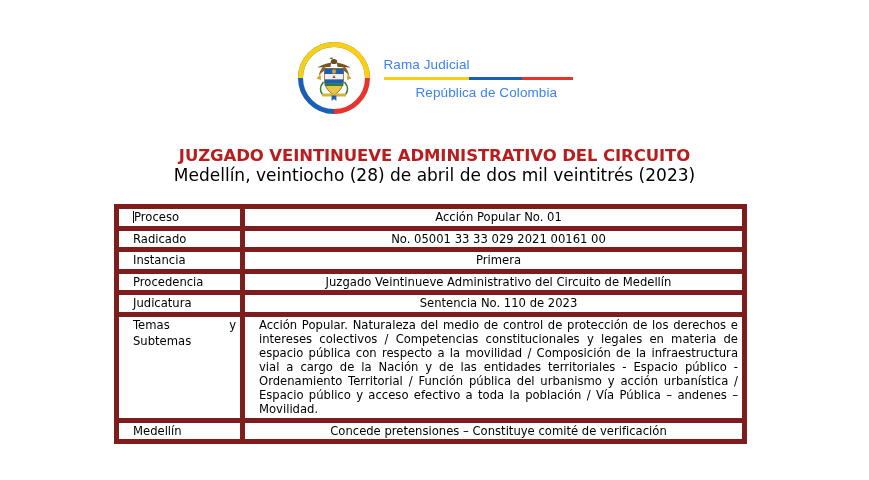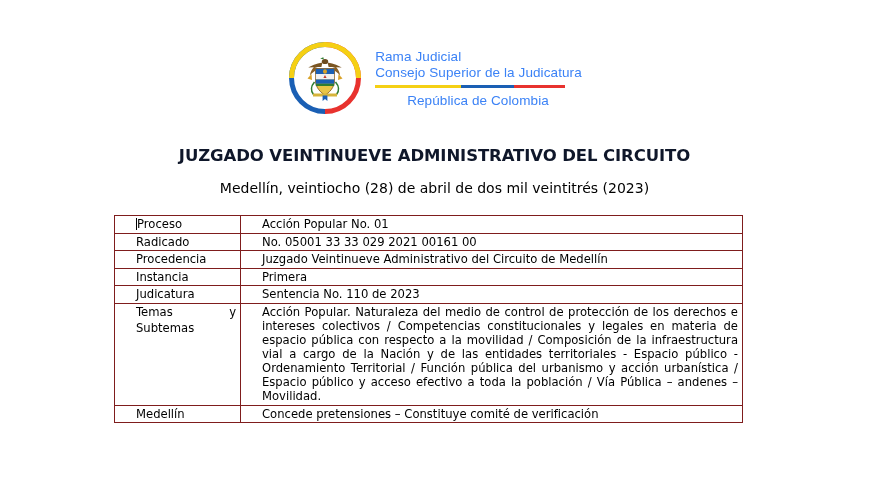--- a/index.html
+++ b/index.html
@@ -58,63 +58,62 @@
   .tricolor-rule .tc-r { flex: 0 0 27%; background: #e8322e; }
 
   
   .doc-title {
     text-align: center;
     font-family: "DejaVu Sans", sans-serif;
     font-weight: bold;
     font-size: 16.5px;
     letter-spacing: -0.1px;
     margin-top: 30px;
-    color: #0f172a;
+    color: #b91c1c;
   }
   .doc-subtitle {
     text-align: center;
     font-family: "DejaVu Sans", sans-serif;
-    font-size: 14px;
-    margin-top: 15px;
+    font-size: 17px;
     color: #000;
   }
 
   
   .table-wrap {
     margin-top: 19px;
     padding-left: 114px;
   }
   table.info-table {
     border-collapse: collapse;
     width: 628px;
     table-layout: fixed;
     font-family: "DejaVu Sans", sans-serif;
     font-size: 11.6px;
     line-height: 16.5px;
     color: #000;
   }
   table.info-table td {
-    border: 1px solid #7f1d1d;
-    padding: 0px 4px 0px 21px;
+    border: 5px solid #7f1d1d;
+    padding: 0px 4px 0px 14px;
     vertical-align: top;
     height: 16px;
   }
   col.c-label { width: 126px; }
   col.c-value { width: 502px; }
 
   td.label-cell {
     text-align: justify;
     text-align-last: justify;
     white-space: normal;
   }
   td.label-cell.plain {
     text-align: left;
     text-align-last: left;
   }
-  td.value-cell { text-align: left; }
+  td.value-cell { text-align: center; }
   td.value-cell.justified {
     text-align: justify;
     text-align-last: left;
     padding-top: 1px;
     padding-bottom: 2px;
     line-height: 14px;
   }
   .caret {
     display: inline-block;
     width: 0;
@@ -163,21 +162,20 @@
         <path d="M10.5 2 C14 6 14.5 11 11.5 14.5" fill="none" stroke="#2f7d32" stroke-width="1.6"></path>
 
         <path d="M-12 13.5 h24 v3 h-24 z" fill="#d6b43c"></path>
         <path d="M-2.4 15.5 h4.8 v5.5 l-2.4 -2 l-2.4 2 z" fill="#1a5fb4"></path>
       </g>
     </svg>
   </div>
 
   <div class="letterhead-text">
     <div class="lh-line1">Rama Judicial</div>
-    <div class="lh-line2">Consejo Superior de la Judicatura</div>
     <div class="tricolor-rule">
       <div class="tc-y"></div>
       <div class="tc-b"></div>
       <div class="tc-r"></div>
     </div>
     <div class="lh-line3">República de Colombia</div>
   </div>
 </div>
 
 <div class="doc-title">JUZGADO VEINTINUEVE ADMINISTRATIVO DEL CIRCUITO</div>
@@ -192,26 +190,26 @@
     <tbody>
       <tr>
         <td class="label-cell plain"><span class="caret"></span><span>Proceso</span></td>
         <td class="value-cell">Acción Popular No. 01</td>
       </tr>
       <tr>
         <td class="label-cell plain">Radicado</td>
         <td class="value-cell">No. 05001 33 33 029 2021 00161 00</td>
       </tr>
       <tr>
+        <td class="label-cell plain">Instancia</td>
+        <td class="value-cell">Primera</td>
+      </tr>
+      <tr>
         <td class="label-cell plain">Procedencia</td>
         <td class="value-cell">Juzgado Veintinueve Administrativo del Circuito de Medellín</td>
-      </tr>
-      <tr>
-        <td class="label-cell plain">Instancia</td>
-        <td class="value-cell">Primera</td>
       </tr>
       <tr>
         <td class="label-cell plain">Judicatura</td>
         <td class="value-cell">Sentencia No.  110 de 2023</td>
       </tr>
       <tr>
         <td class="label-cell">Temas y Subtemas</td>
         <td class="value-cell justified">Acción Popular. Naturaleza del medio de control de protección de los derechos e intereses colectivos / Competencias constitucionales y legales en materia de espacio pública con respecto a la movilidad / Composición de la infraestructura vial a cargo de la Nación y de las entidades territoriales - Espacio público - Ordenamiento Territorial / Función pública del urbanismo y acción urbanística / Espacio público y acceso efectivo a toda la población / Vía Pública – andenes – Movilidad.</td>
       </tr>
       <tr>

